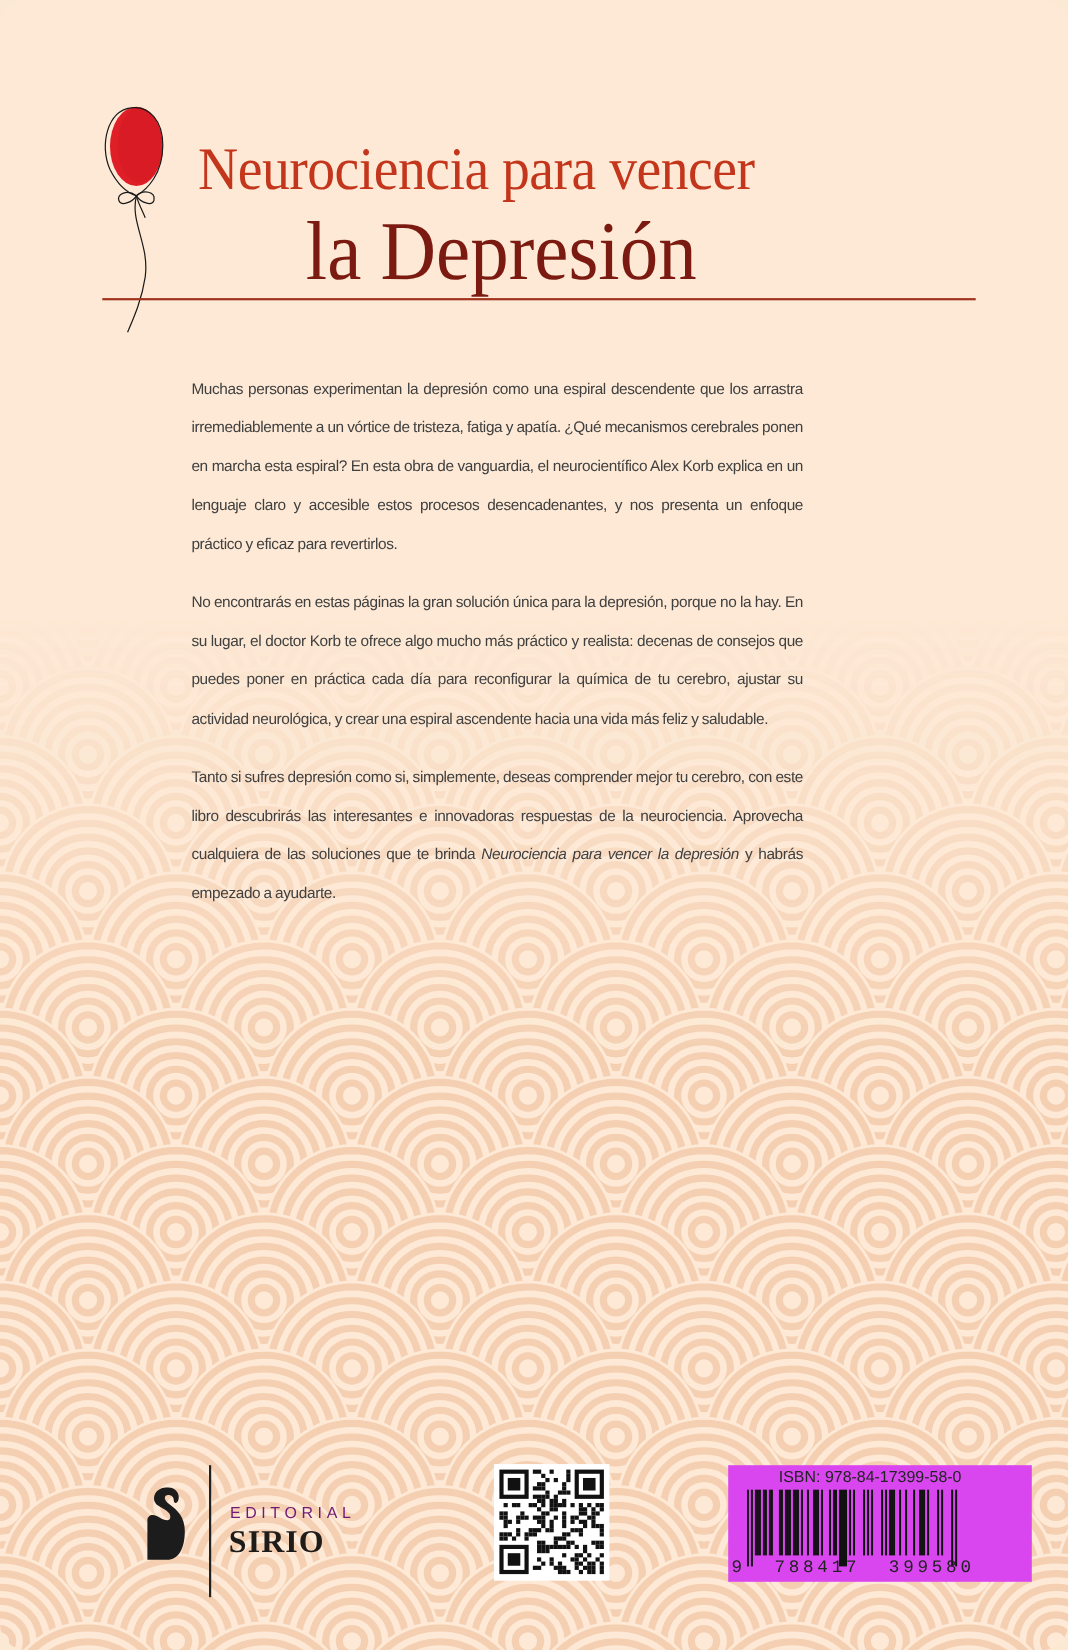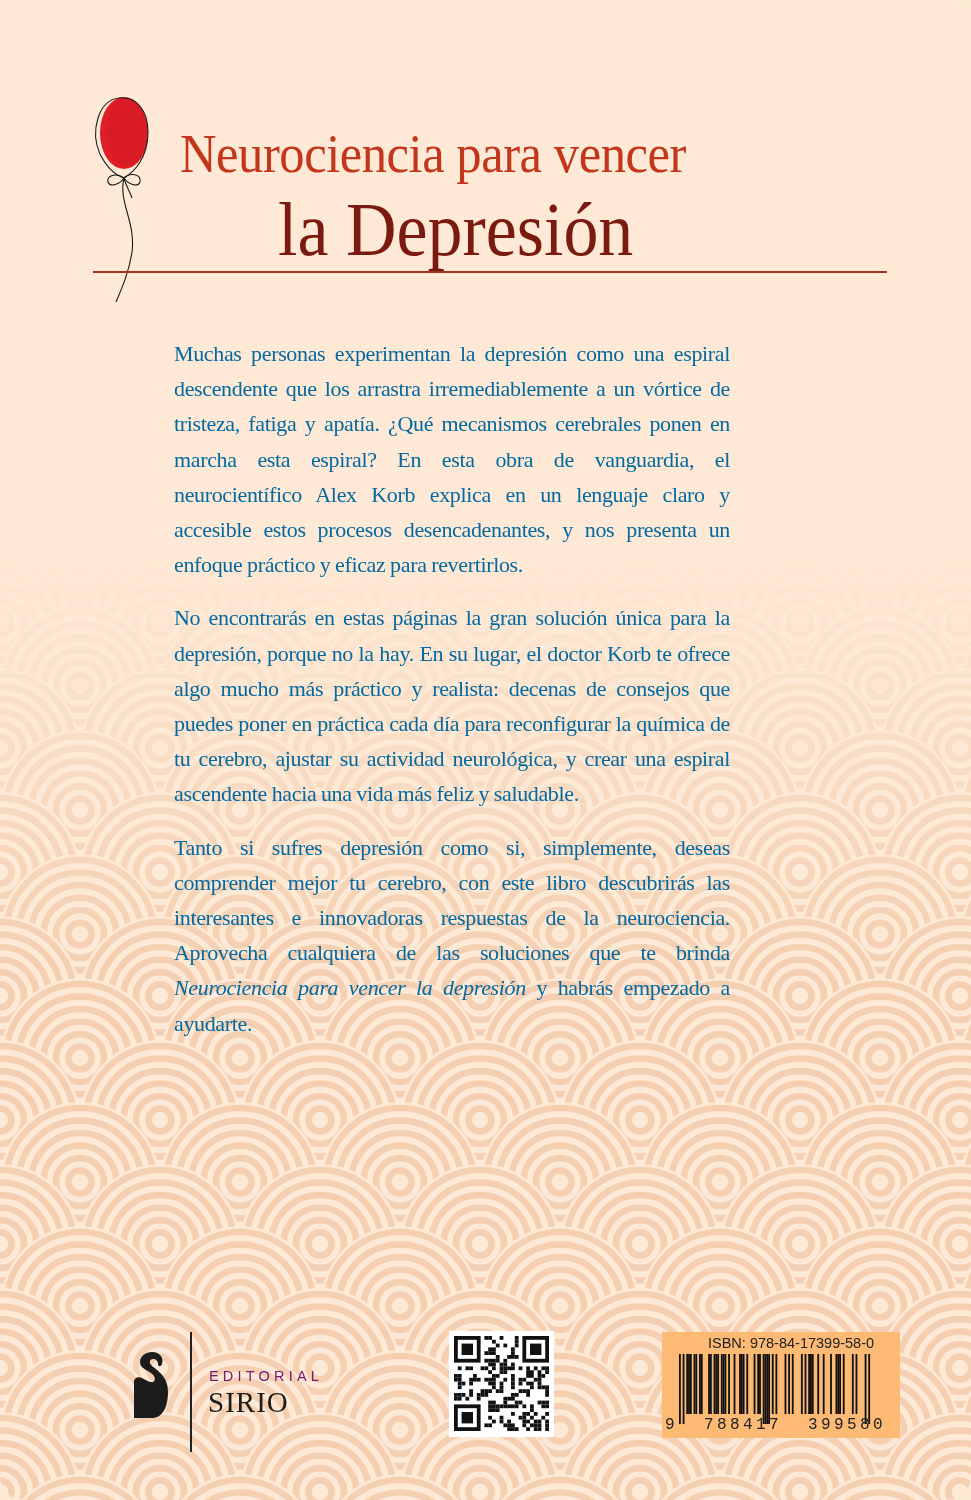--- a/index.html
+++ b/index.html
@@ -25,43 +25,43 @@
     .title-line2 {
       position: absolute; left: 278px; top: 186px;
       font-family: "Liberation Serif", "DejaVu Serif", serif;
       font-size: 76px; color: #7b1a10; white-space: nowrap;
       transform: scaleX(0.92); transform-origin: left top;
     }
     .title-rule { position: absolute; left: 93px; top: 271px; width: 794px; height: 2px; background: #a0321e; }
 
     .body-text {
       position: absolute; left: 174px; top: 336px; width: 556px;
-      font-family: Liberation Serif, serif;
-      font-size: 22px; line-height: 35.2px; color: #0369a1;
+      font-family: Liberation Sans, sans-serif;
+      font-size: 14px; line-height: 35.2px; color: #404040;
       text-align: justify; letter-spacing: -0.35px; word-spacing: -0.5px;
     }
     .body-text p { margin: 0 0 18px 0; }
     .body-text em { font-style: italic; }
 
     .footer-logo { position: absolute; left: 130px; top: 1352px; width: 40px; height: 68px; }
     .footer-divider { position: absolute; left: 190px; top: 1332px; width: 1.5px; height: 120px; background: #222; }
     .publisher-label {
       position: absolute; left: 209px; top: 1368px;
       font-family: "Liberation Sans", sans-serif; font-size: 14.5px;
       letter-spacing: 4.2px; color: #701a75;
     }
     .publisher-name {
       position: absolute; left: 208px; top: 1386px;
       font-family: "Liberation Serif", serif; font-size: 29px;
-      color: #1f1b19; letter-spacing: 1px; font-weight: normal;
+      color: #1f1b19; letter-spacing: 1px; font-weight: bold;
     }
     .qr { position: absolute; left: 449px; top: 1331px; width: 105px; height: 106px; background: #fff; }
     .qr svg { display: block; }
 
-    .barcode-box { position: absolute; left: 662px; top: 1332px; width: 238px; height: 106px; background: #fdba74; }
+    .barcode-box { position: absolute; left: 662px; top: 1332px; width: 276px; height: 106px; background: #d946ef; }
     .isbn-label {
       position: absolute; left: 46px; top: 3px;
       font-family: "Liberation Sans", sans-serif; font-size: 14.5px; color: #222; white-space: nowrap;
     }
     .barcode { position: absolute; left: 17px; top: 22px; }
     .barcode-digits {
       position: absolute; left: 3px; top: 84px;
       font-family: Liberation Mono, monospace; font-size: 16px; color: #222;
       letter-spacing: 3.4px; white-space: pre;
     }

